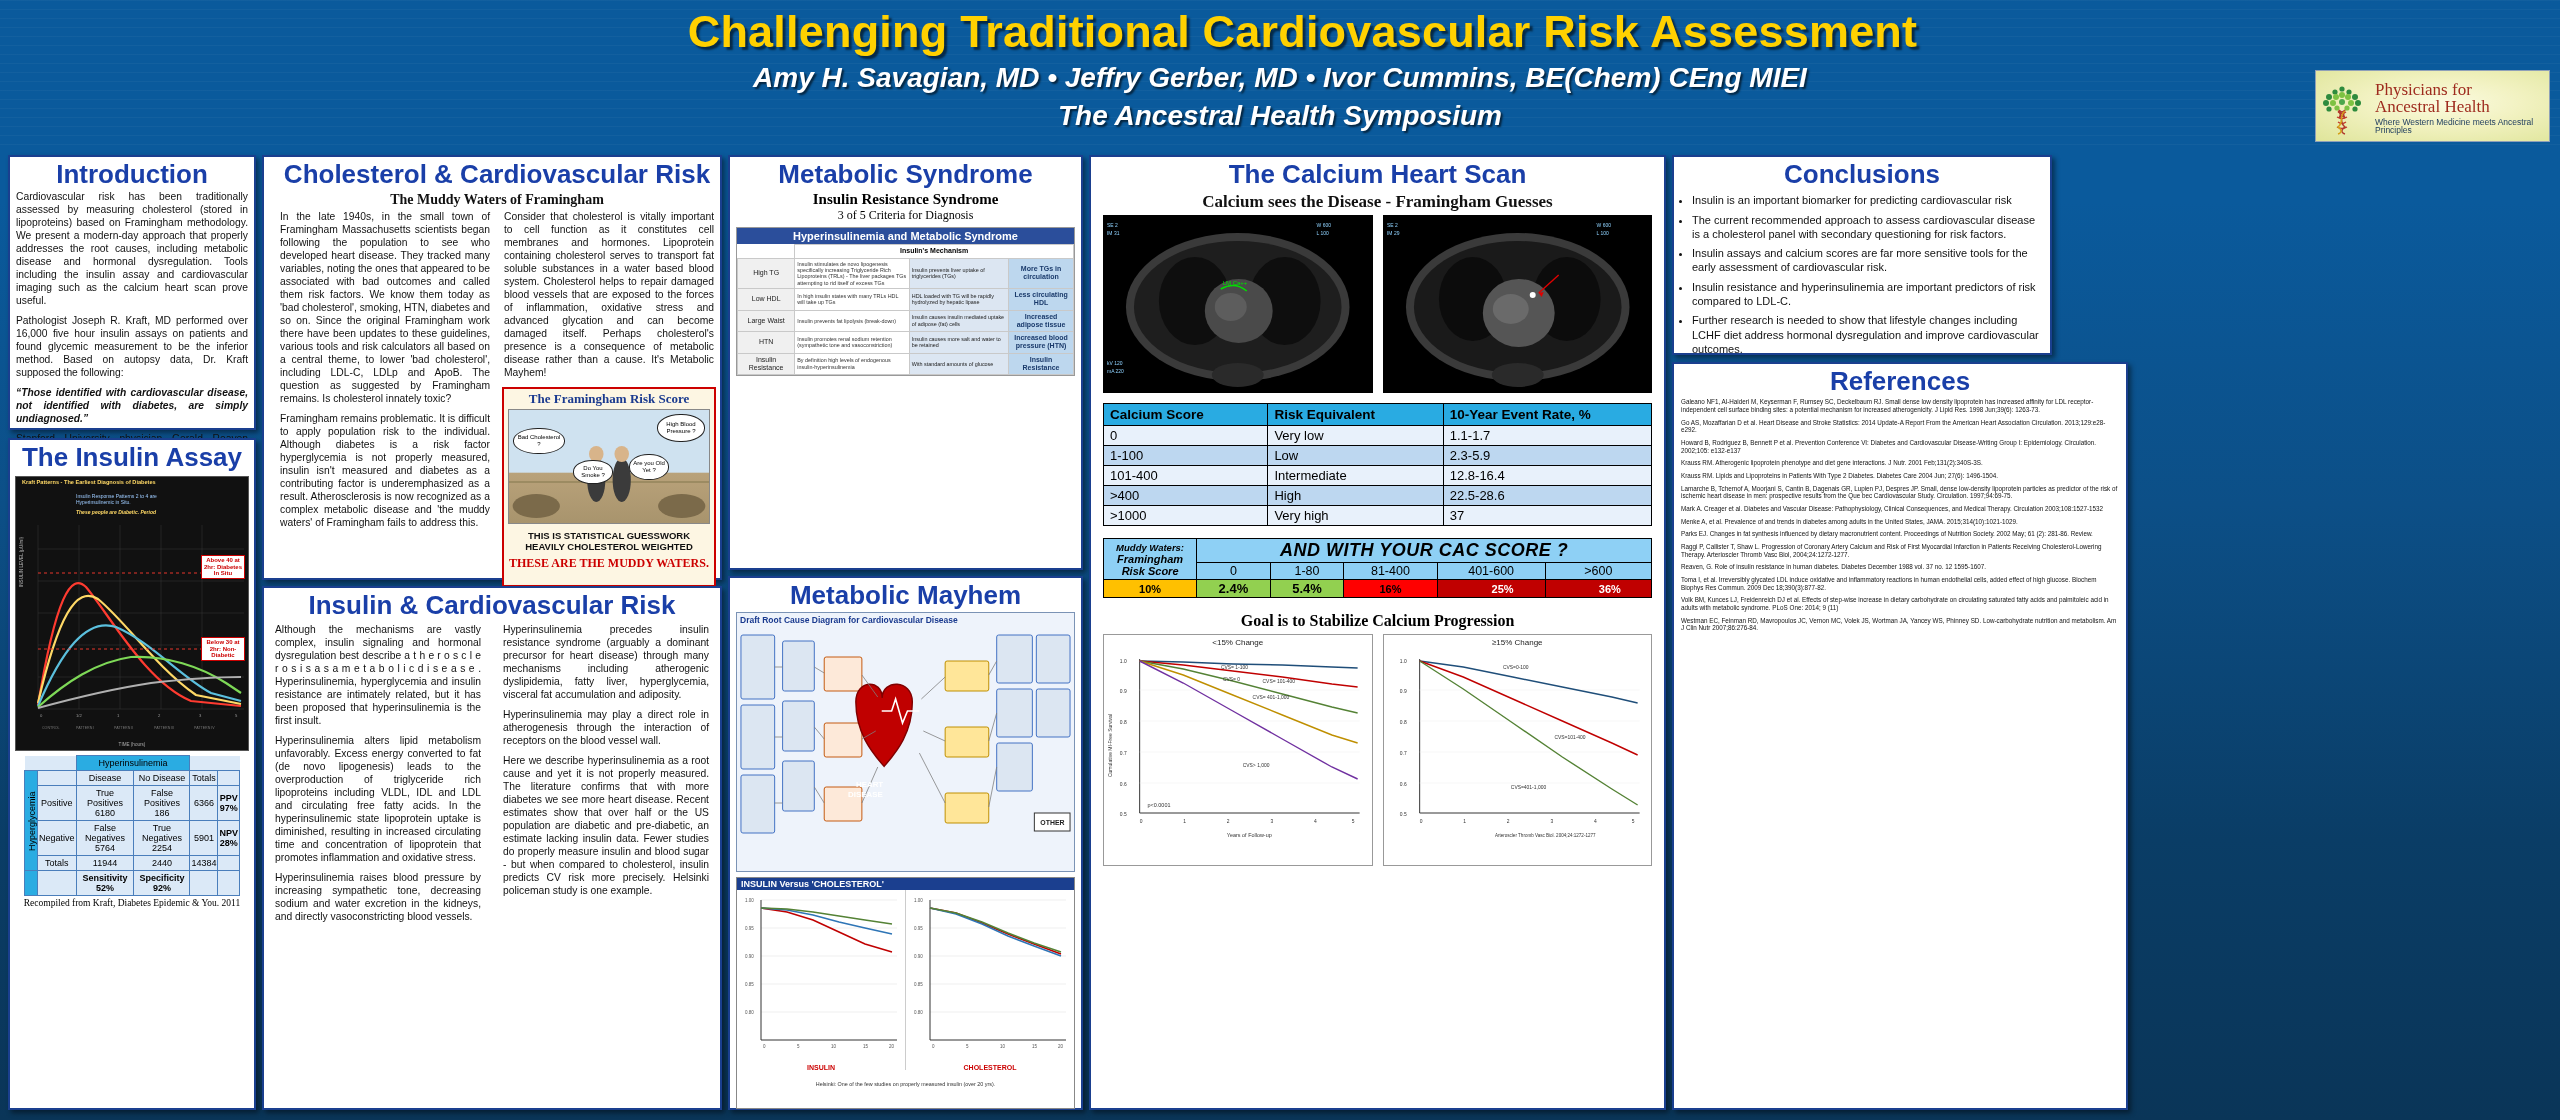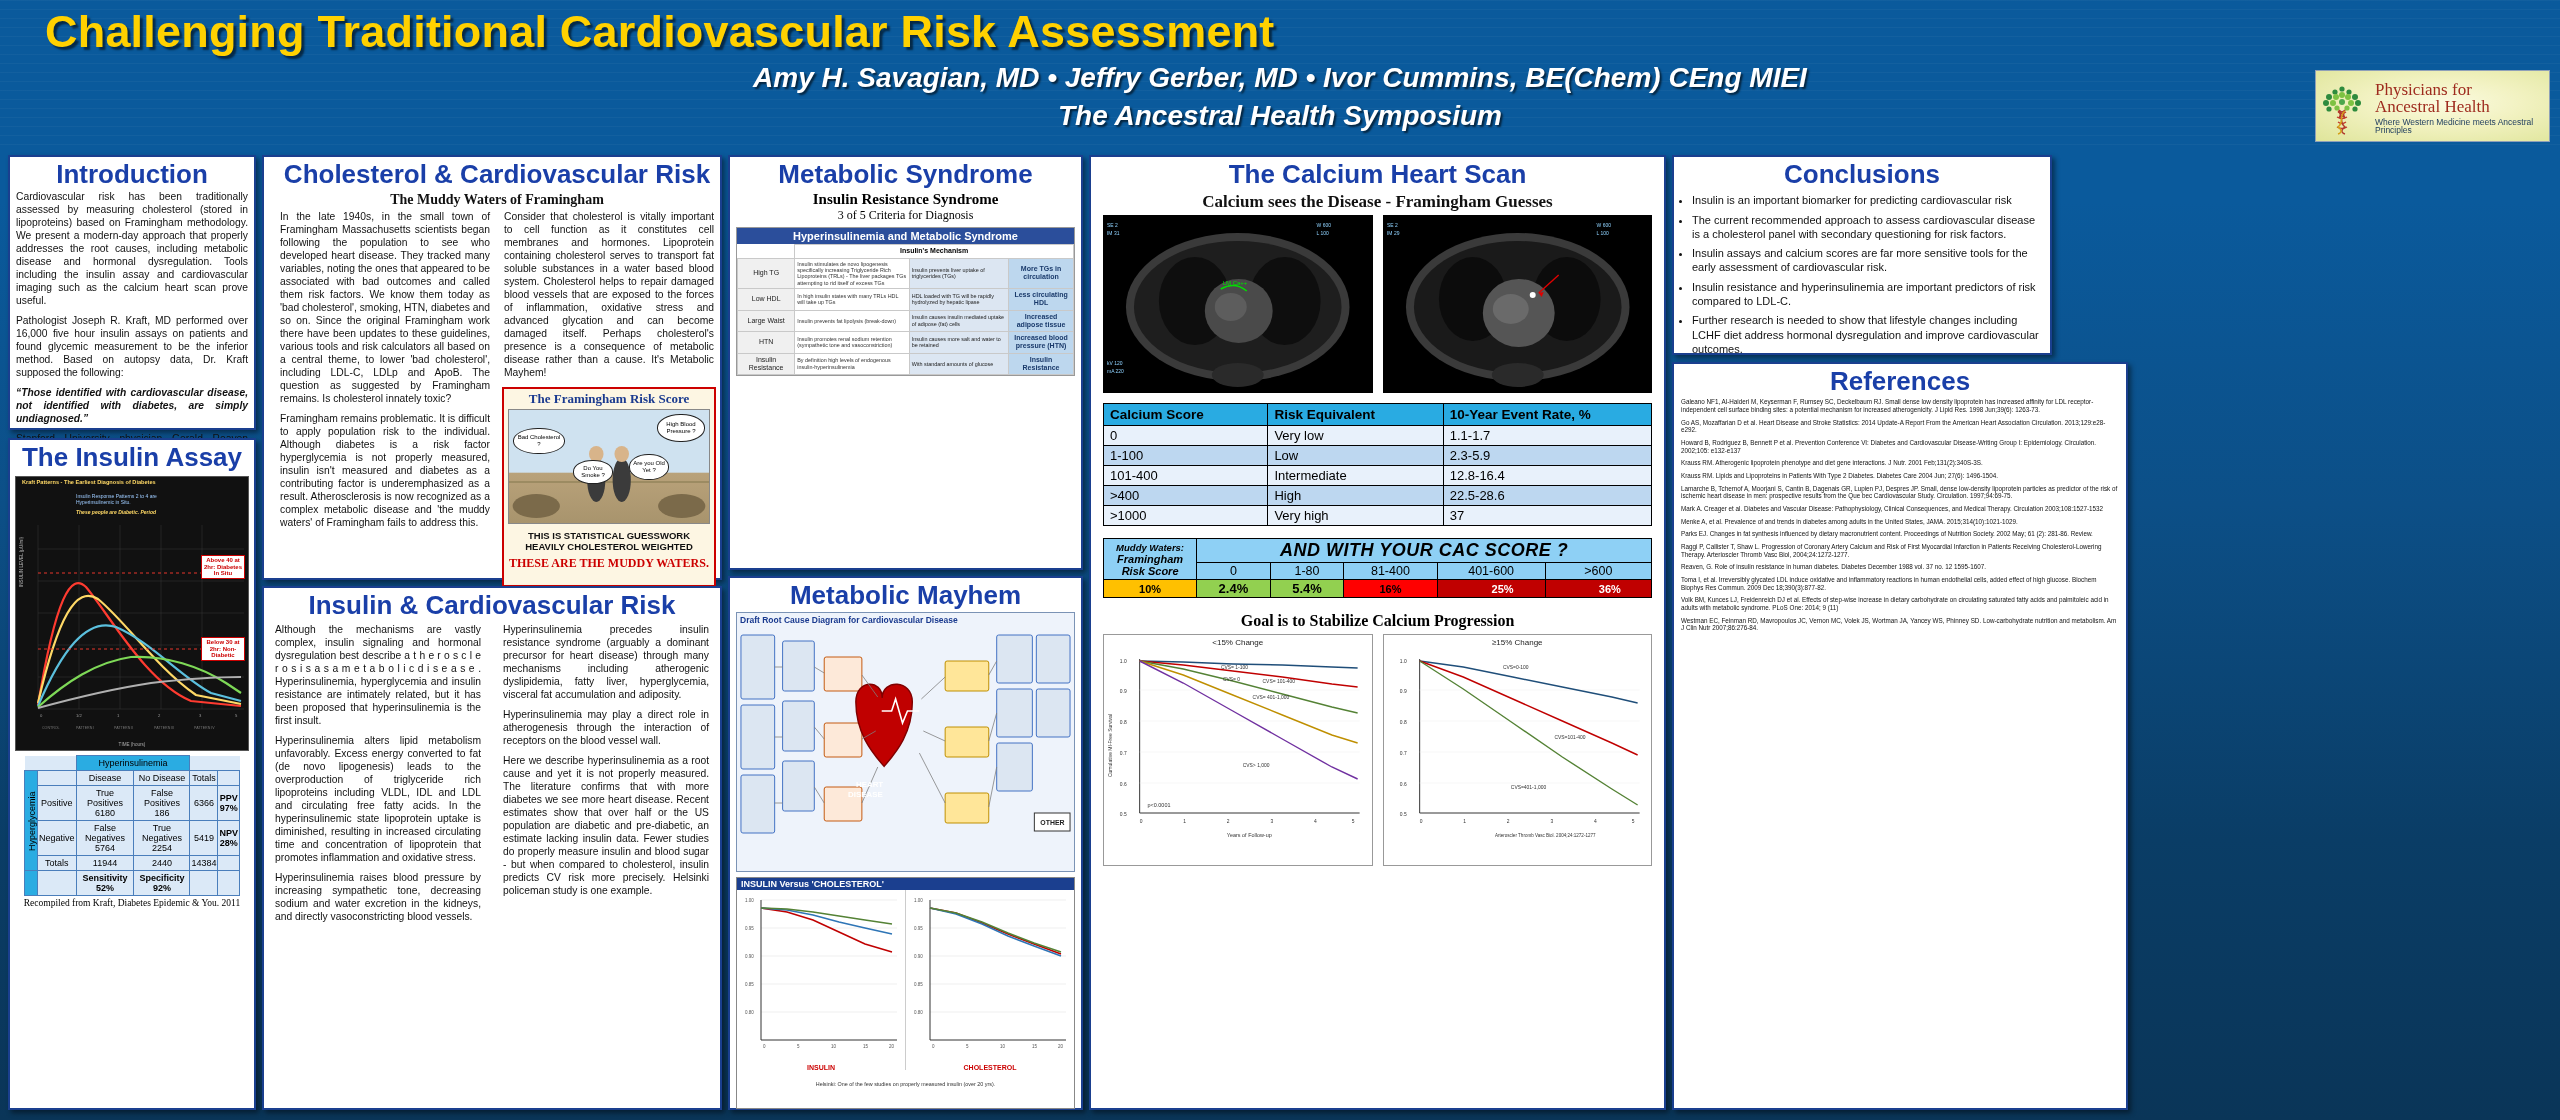--- a/index.html
+++ b/index.html
@@ -14,21 +14,21 @@
     background:linear-gradient(180deg,#0a5a9c 0%,#0a5a9c 18%,#0c4f87 45%,#0a3d66 75%,#0a3558 100%);
   }
   
   #poster::before{content:"";position:absolute;top:0;left:0;right:0;height:150px;
     background:repeating-linear-gradient(180deg,rgba(255,255,255,.035) 0px,rgba(255,255,255,.035) 1px,transparent 1px,transparent 9px);
     pointer-events:none;z-index:3;}
 
   
   .header{position:absolute;left:0;top:0;width:2560px;height:150px;z-index:4;}
   .title{
-    position:absolute;left:0;right:0;top:6px;text-align:left;
+    position:absolute;left:0;right:0;top:6px;text-align:center;
     font-size:45px;font-weight:bold;color:#ffd100;
     text-shadow:3px 3px 2px rgba(0,0,0,.55);
     letter-spacing:.2px;
     padding-left:45px;
   }
   .authors{
     position:absolute;left:0;right:0;top:62px;text-align:center;
     font-size:28px;font-weight:bold;font-style:italic;color:#fff;
     text-shadow:2px 2px 2px rgba(0,0,0,.6);
   }
@@ -283,21 +283,21 @@
             <td>Positive</td>
             <td><span>True Positives</span><br><span>6180</span></td>
             <td><span>False Positives</span><br><span>186</span></td>
             <td>6366</td>
             <td class="ppv"><span>PPV</span><br><span>97%</span></td>
           </tr>
           <tr>
             <td>Negative</td>
             <td><span>False Negatives</span><br><span>5764</span></td>
             <td><span>True Negatives</span><br><span>2254</span></td>
-            <td>5419</td>
+            <td>5901</td>
             <td class="ppv"><span>NPV</span><br><span>28%</span></td>
           </tr>
           <tr>
             <td>Totals</td>
             <td>11944</td>
             <td>2440</td>
             <td>14384</td>
             <td style="background:#dbe9f7;"></td>
           </tr>
           <tr>

